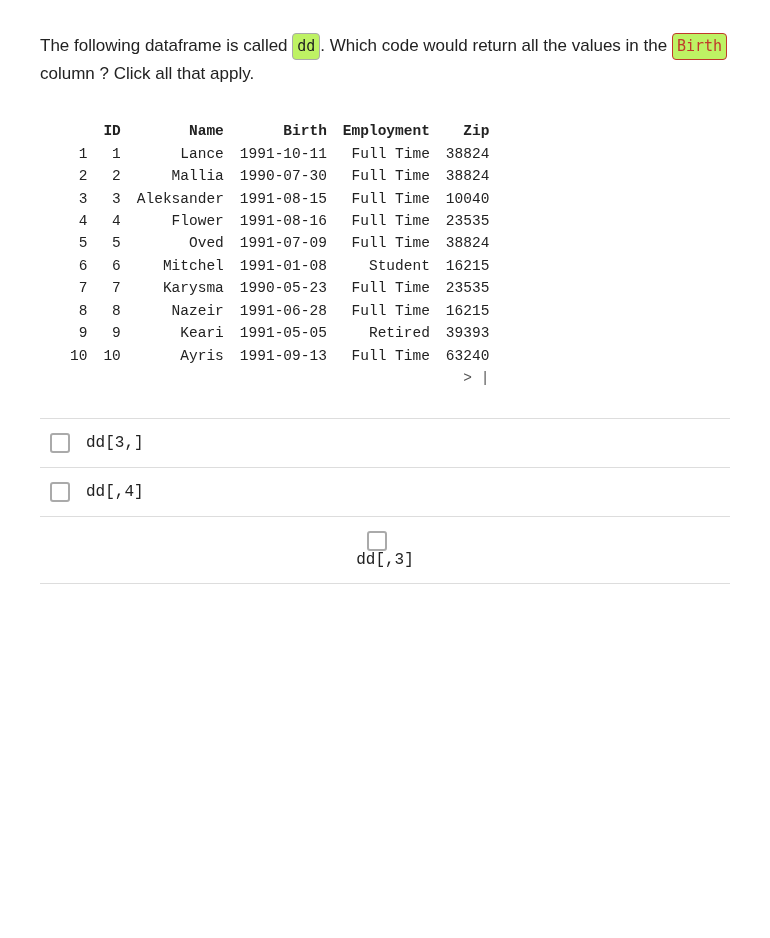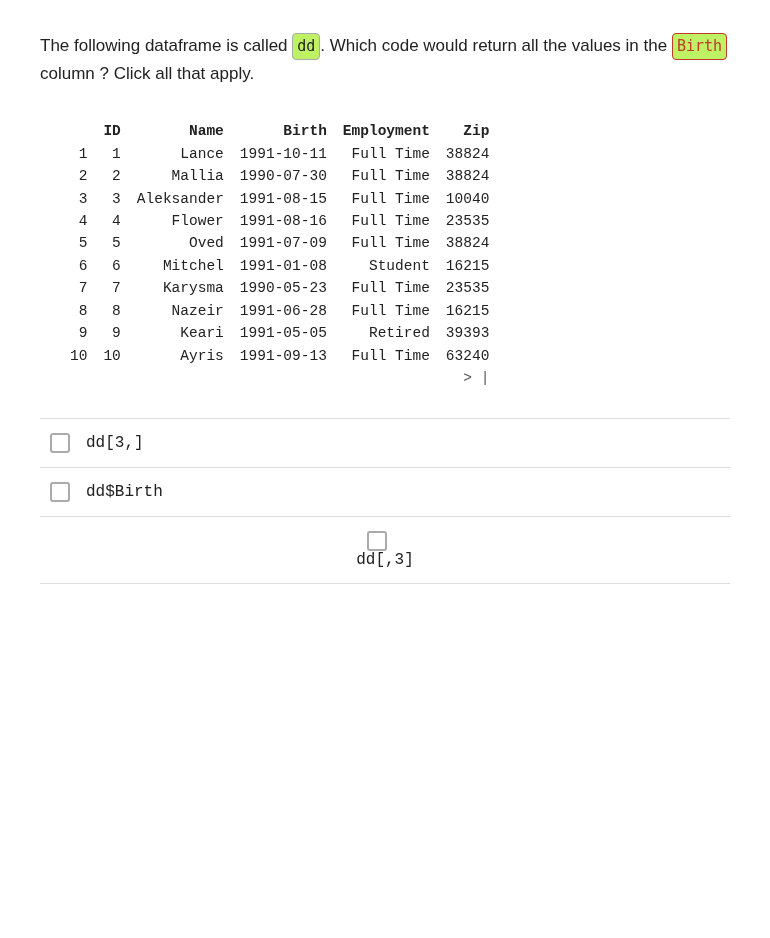--- a/index.html
+++ b/index.html
@@ -208,20 +208,20 @@
 </div>
 
 <div class="options-list">
   <div id="options-container">
       <div class="option-item">
         <span class="option-checkbox"></span>
         <span class="option-label">dd[3,]</span>
       </div>
       <div class="option-item">
         <span class="option-checkbox"></span>
-        <span class="option-label">dd$Birth</span>
+        <span class="option-label">dd[,4]</span>
       </div>
       <div class="option-item">
         <span class="option-checkbox"></span>
         <span class="option-label">dd[,3]</span>
       </div>
     </div>
 </div>
 
 </body></html>

